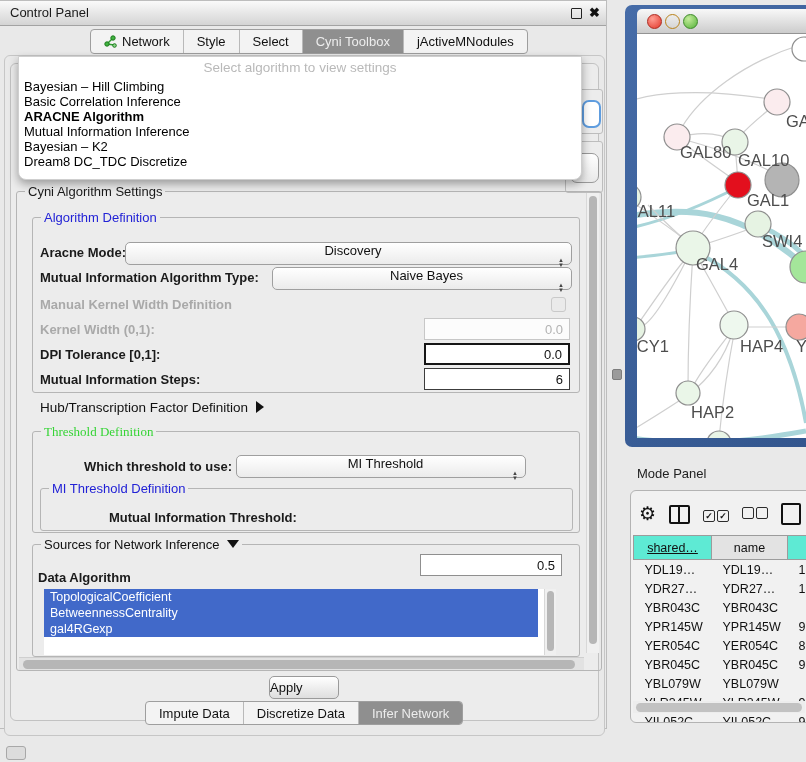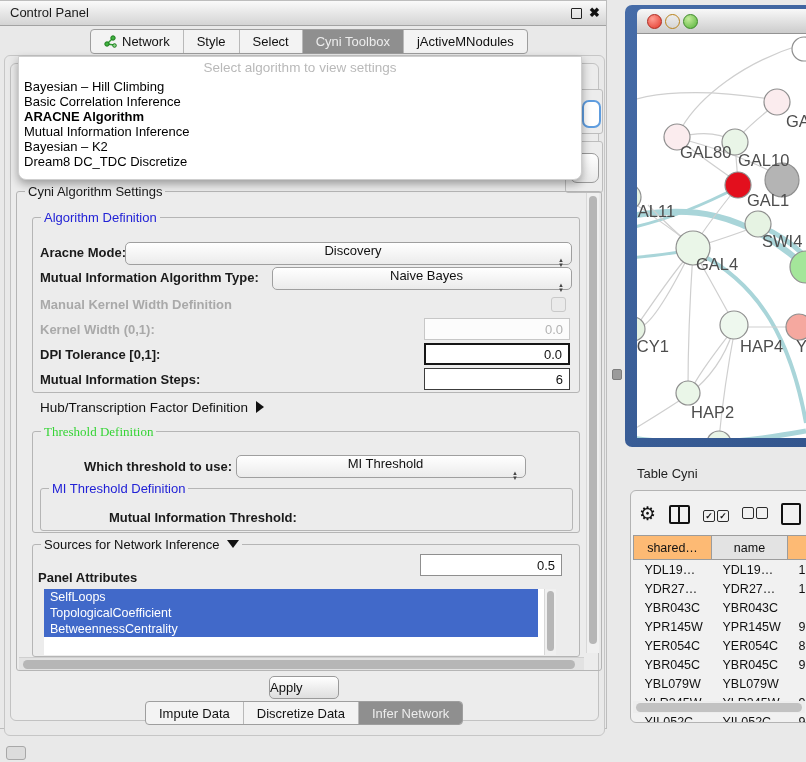--- a/index.html
+++ b/index.html
@@ -72,21 +72,21 @@
   .table-title{left:637px;top:466px;font-size:13px;color:#222;}
   .table-wrap{left:630px;top:490px;width:176px;height:231px;background:#f1f1f1;border:1px solid #b3b3b3;border-radius:6px 0 0 6px;overflow:hidden;}
   .tb-toolbar{left:8px;top:10px;height:26px;display:flex;align-items:center;gap:13px;}
   .gear{font-size:19px;color:#111;line-height:20px;}
   .colicon{width:17px;height:15px;border:2px solid #111;border-radius:2px;position:relative;}
   .colicon:before{content:"";position:absolute;left:6.5px;top:0;width:2px;height:100%;background:#111;}
   .cb{width:10px;height:10px;border:1.5px solid #2c2c2c;border-radius:2px;display:inline-block;font-size:9px;line-height:10px;text-align:center;color:#111;font-weight:bold;}
   .doc-frag{width:16px;height:18px;border:2px solid #111;border-radius:2px;}
   table.tbl{border-collapse:collapse;table-layout:fixed;font-size:12.5px;color:#111;}
   .tbl th{font-weight:normal;border:1px solid #9c9c9c;height:21px;}
-  .tbl th.hl{background:#fdba74;}
+  .tbl th.hl{background:#5eead4;text-decoration:underline;}
   .tbl th.plain{background:#e3e3e3;}
   .tbl td{height:17px;padding-left:11px;white-space:nowrap;overflow:hidden;}
   .bl-icon{left:6px;top:746px;width:18px;height:12px;background:#dcdcdc;border:1px solid #a8a8a8;border-radius:3px;}
 </style>
 </head>
 <body>
 
 <div class="abs cp">
   <div class="abs cp-titlebar"></div>
   <div class="abs cp-title">Control Panel</div>
@@ -197,25 +197,25 @@
   </div>
   <fieldset class="abs" style="left:40px;top:487px;width:531px;height:41px;">
     <span class="legend blue">MI Threshold Definition</span>
   </fieldset>
   <div class="abs lbl" style="left:64px;top:509px;padding-left:45px;">Mutual Information Threshold:</div>
   <input class="abs field" style="left: 420px; top: 505px; width: 142px; margin-top: 48px;" readonly="" value="0.5">
 
   <fieldset class="abs" style="left:32px;top:543px;width:546px;height:111px;">
     <span class="legend" style="color:#111;"><span>Sources for Network Inference</span><span class="arrow-down"></span></span>
   </fieldset>
-  <div class="abs lbl" style="left:38px;top:569px;">Panel Attributes</div>
+  <div class="abs lbl" style="left:38px;top:569px;">Data Algorithm</div>
   <div class="abs attr-list">
-      <div class="attr-item">SelfLoops</div>
       <div class="attr-item">TopologicalCoefficient</div>
       <div class="attr-item">BetweennessCentrality</div>
+      <div class="attr-item">gal4RGexp</div>
     </div>
   <div class="abs vscroll" style="left:544px;top:588px;width:11px;height:66px;">
     <div class="vthumb" style="top:2px;height:60px;width:7px;"></div>
   </div>
 
   <div class="abs btn" style="left:269px;top:675px;width:68px;height:21px;">
     <span>Apply</span>
   </div>
 
   <div class="abs bottom-tabbar">
@@ -290,21 +290,21 @@
         <text x="762" y="242" font-size="16.5" fill="#4d4d4d" font-family="Liberation Sans, sans-serif">SWI4</text>
         <text x="696" y="265" font-size="16.5" fill="#4d4d4d" font-family="Liberation Sans, sans-serif">GAL4</text>
         <text x="624" y="347" font-size="16.5" fill="#4d4d4d" font-family="Liberation Sans, sans-serif">GCY1</text>
         <text x="740" y="347" font-size="16.5" fill="#4d4d4d" font-family="Liberation Sans, sans-serif">HAP4</text>
         <text x="796" y="347" font-size="16.5" fill="#4d4d4d" font-family="Liberation Sans, sans-serif">Y</text>
         <text x="691" y="413" font-size="16.5" fill="#4d4d4d" font-family="Liberation Sans, sans-serif">HAP2</text>
       </svg>
   </div>
 </div>
 
-<div class="abs table-title">Table Cyni</div>
+<div class="abs table-title">Mode Panel</div>
 <div class="abs table-wrap">
   <div class="abs tb-toolbar">
     <span class="gear">⚙</span>
     <span class="colicon"></span>
     <span><span class="cb">✓</span><span class="cb" style="margin-left:2px;">✓</span></span>
     <span><span class="cb"></span><span class="cb" style="margin-left:2px;"></span></span>
     <span class="doc-frag"></span>
   </div>
   <table class="tbl abs" style="left:2px;top:44px;width:200px;">
     <colgroup>

